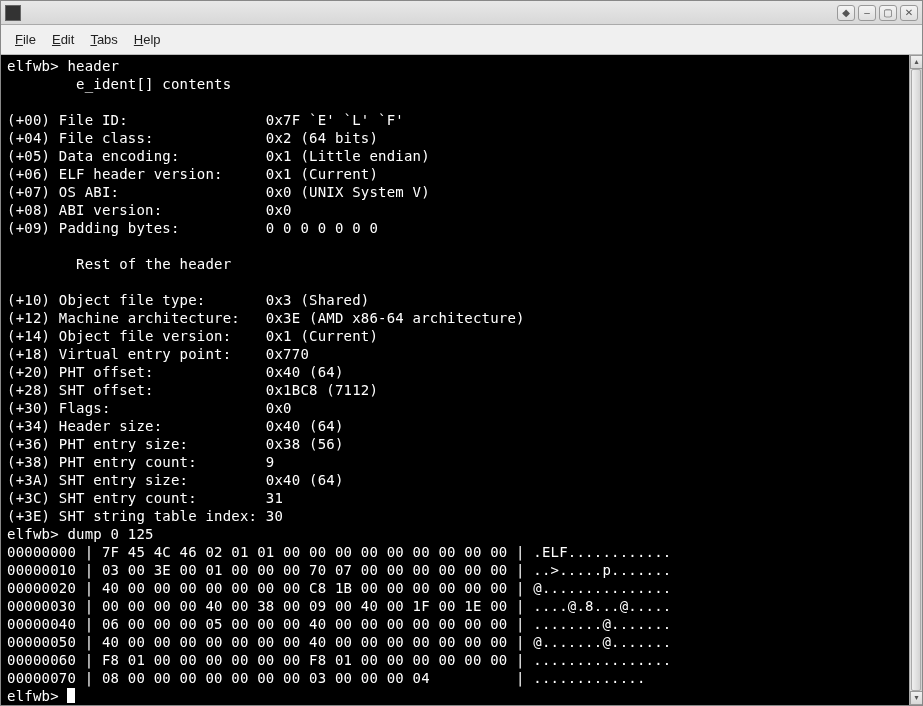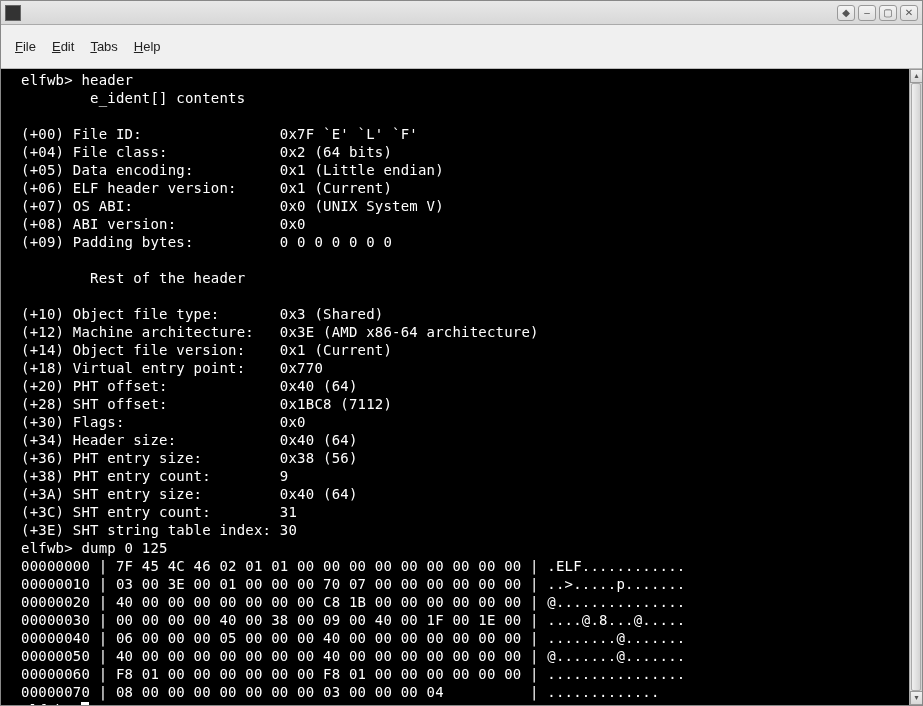--- a/index.html
+++ b/index.html
@@ -41,21 +41,21 @@
     background: linear-gradient(#f4f4f4, #dedede);
     border: 1px solid #999;
     border-radius: 3px;
     font-size: 10px;
     line-height: 14px;
     text-align: center;
     color: #555;
     cursor: pointer;
   }
   .menubar {
-    height: 44px;
+    height: 30px;
     background: #f0f0f0;
     border-bottom: 1px solid #bbb;
     display: flex;
     align-items: center;
     padding: 0 6px;
   }
   .menu-item {
     padding: 3px 8px;
     font-size: 13px;
     color: #222;
@@ -68,21 +68,21 @@
     position: relative;
     overflow: hidden;
   }
   .terminal {
     background: #000;
     color: #fff;
     font-family: "DejaVu Sans Mono", "Menlo", "Consolas", monospace;
     font-size: 14px;
     line-height: 18px;
     white-space: pre;
-    padding: 2px 20px;
+    padding: 2px 6px;
     letter-spacing: 0.2px;
   }
   .cursor {
     display: inline-block;
     width: 8px;
     height: 15px;
     background: #fff;
     vertical-align: text-bottom;
     margin-bottom: 1px;
   }

